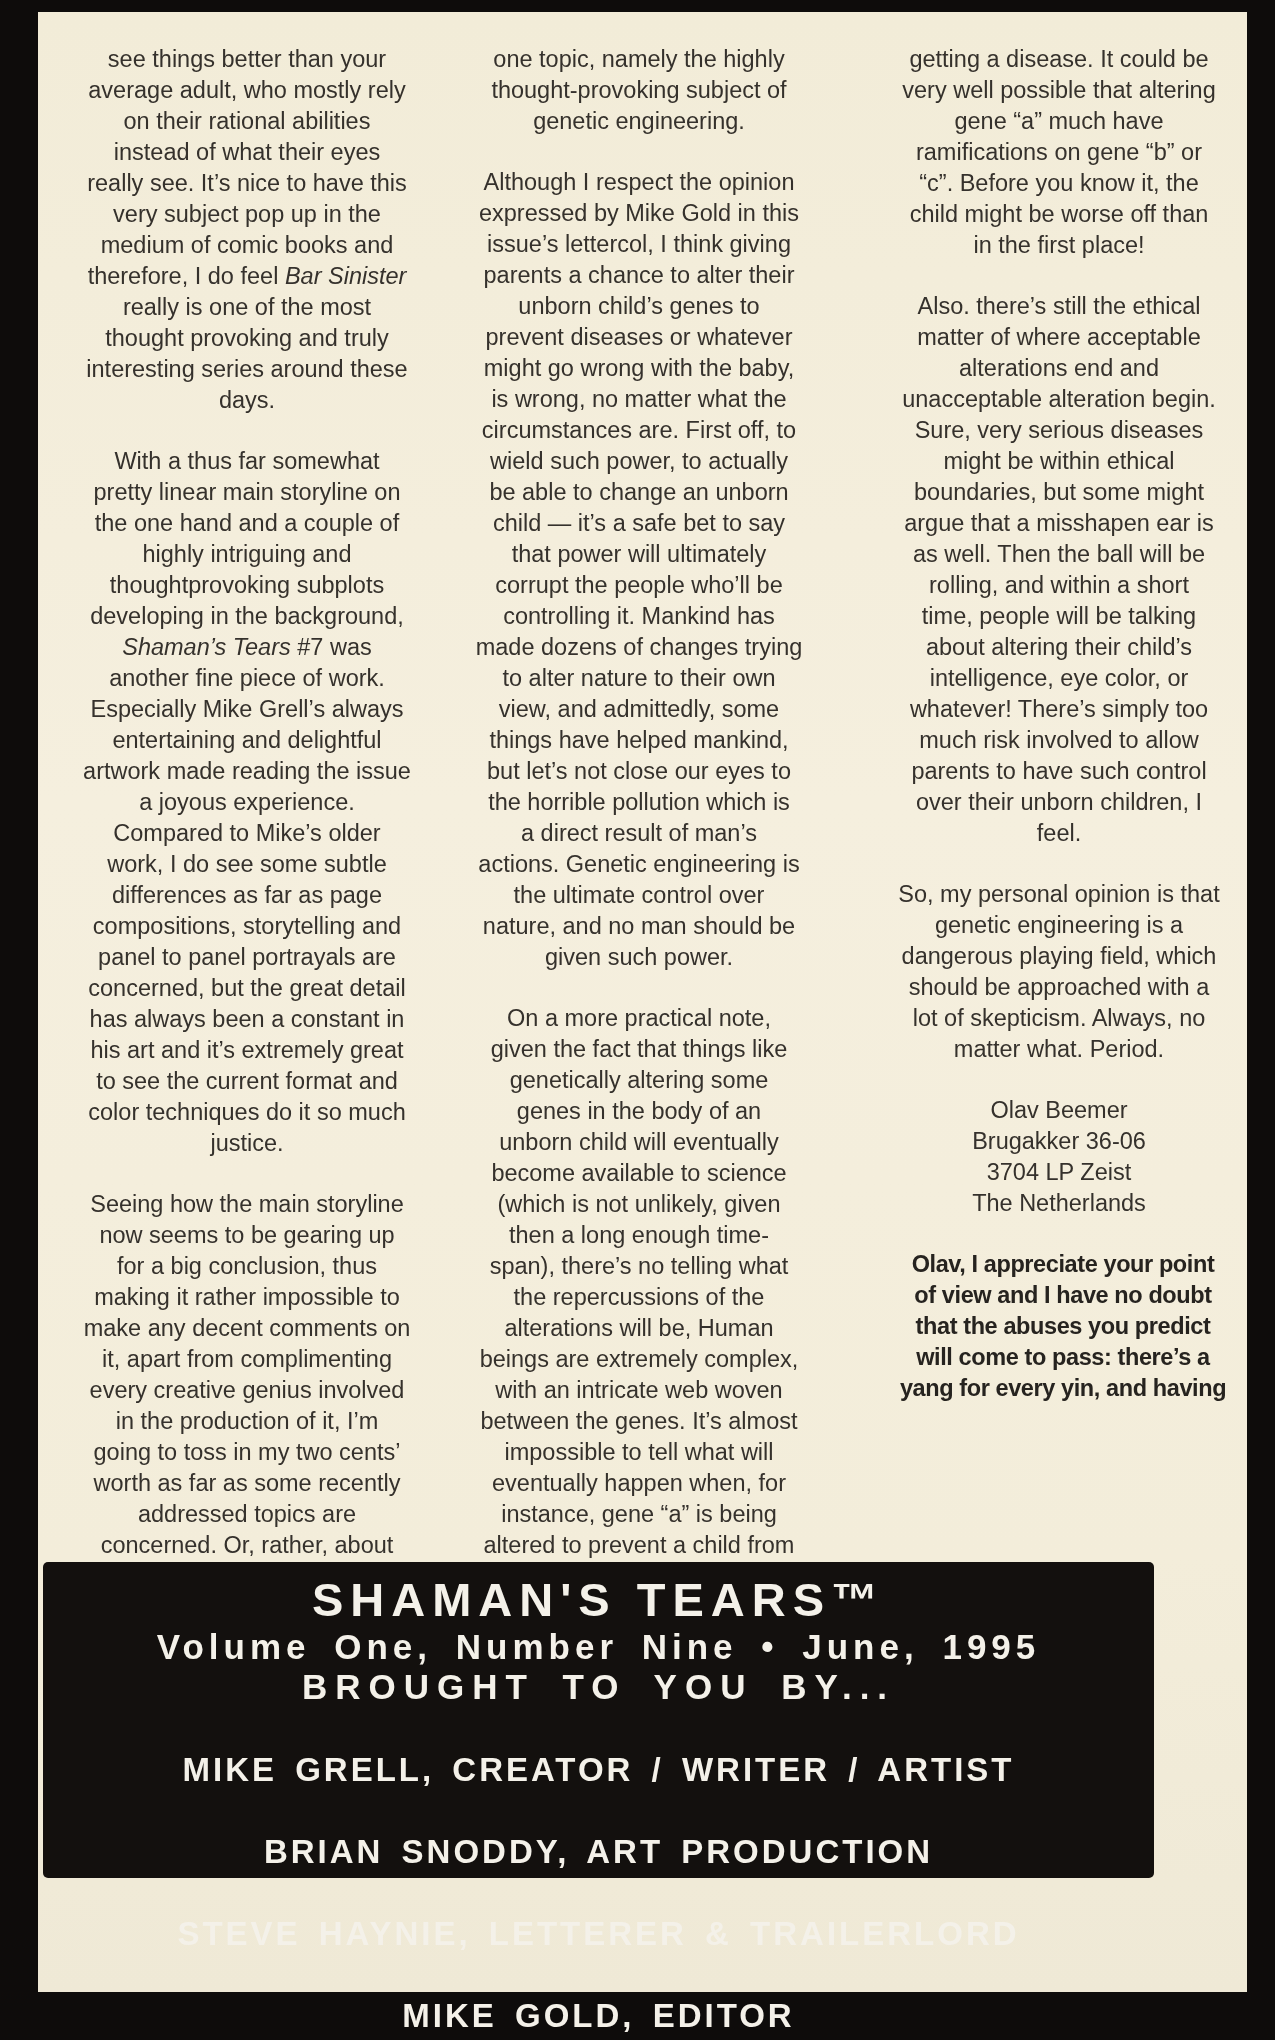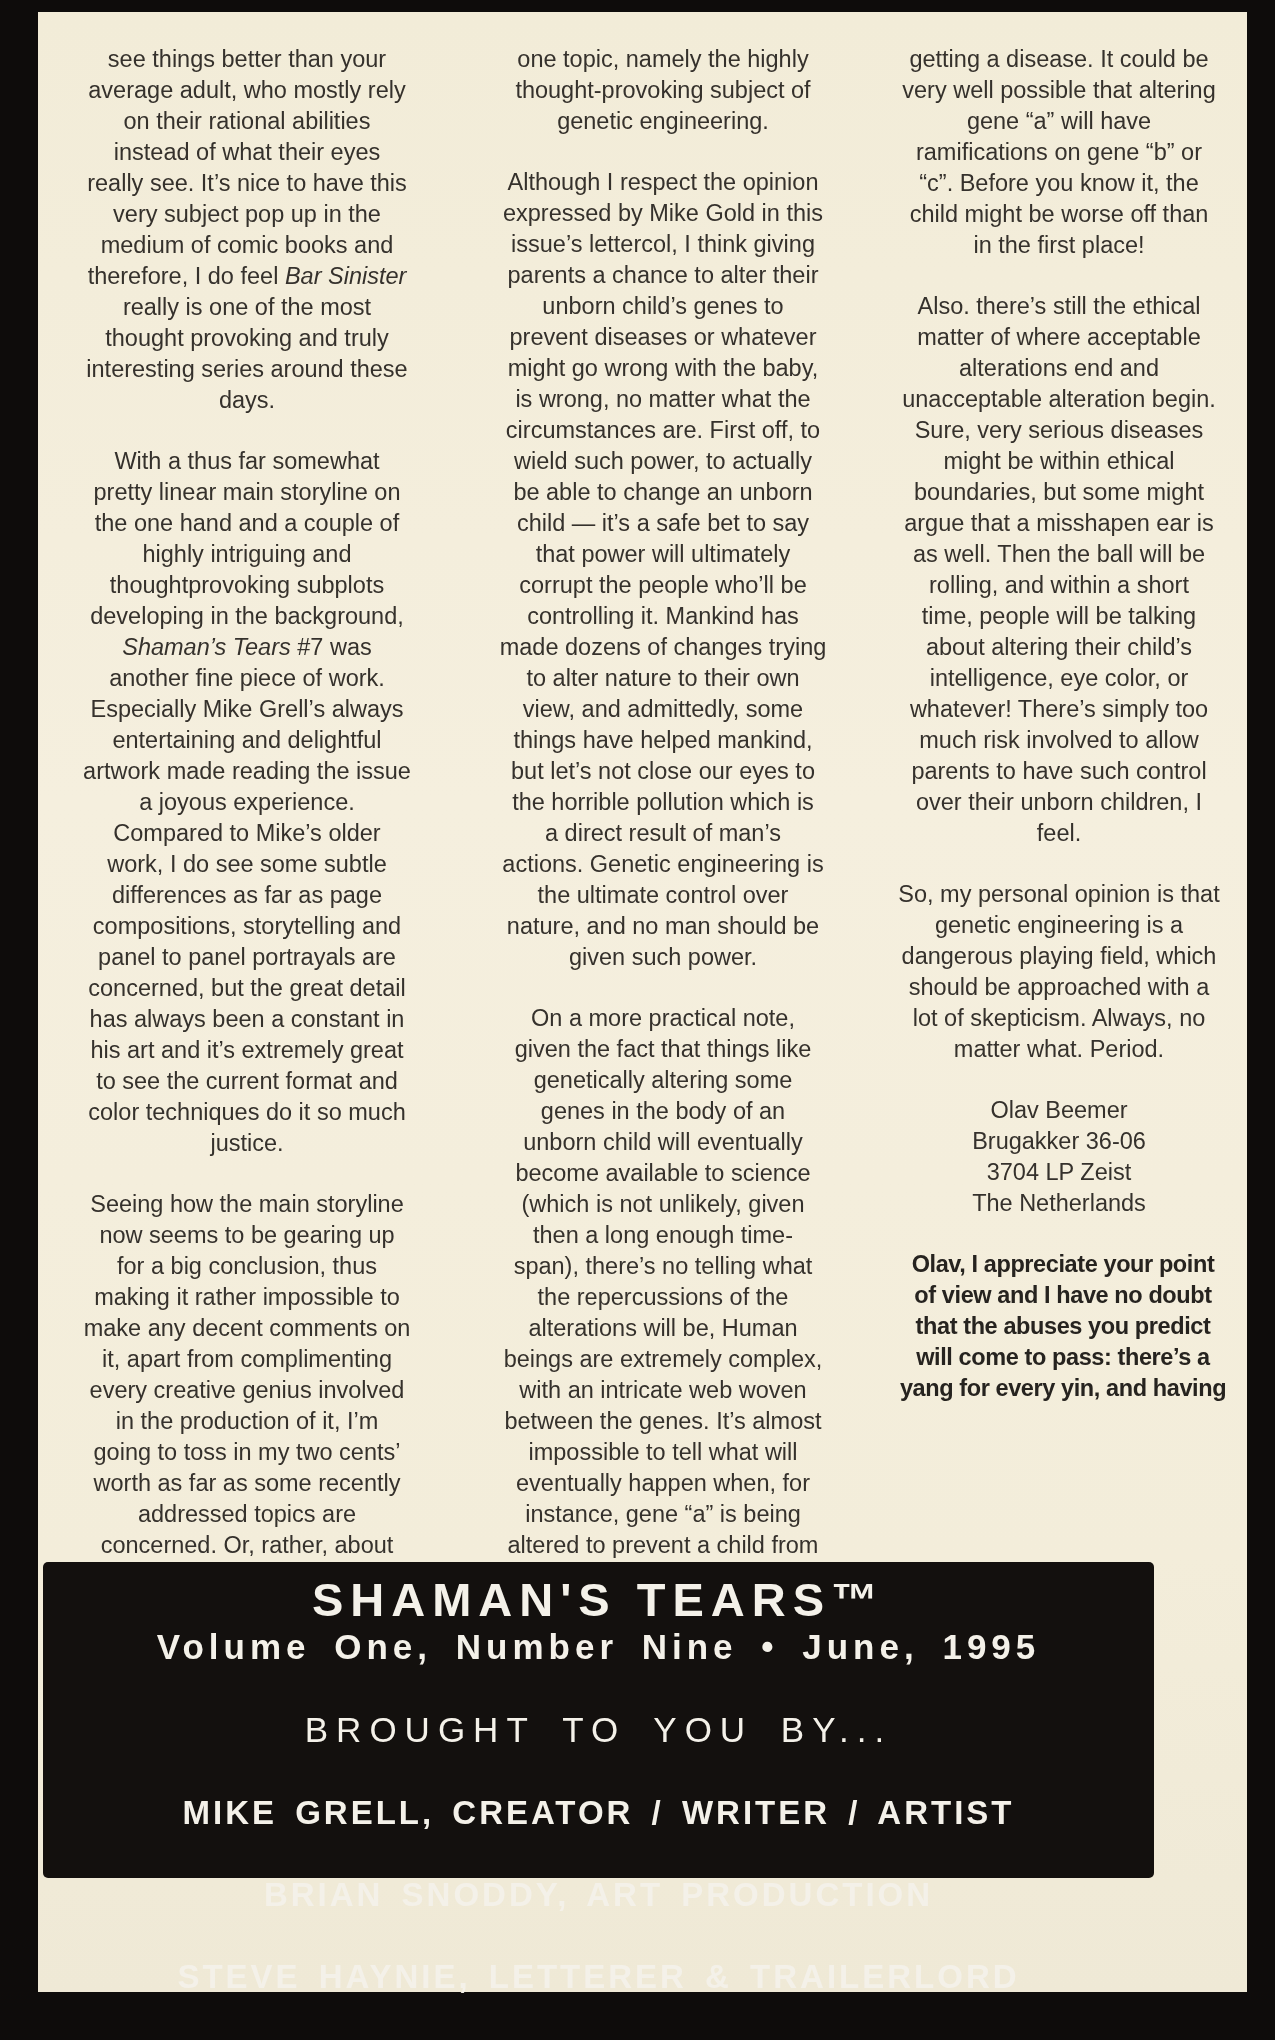--- a/index.html
+++ b/index.html
@@ -19,21 +19,21 @@
   .col{
     position:absolute;
     top:32px;
     width:382px;
     color:#35312c;
     font-size:23.5px;
     line-height:31px;
     text-align:center;
   }
   .col-1{left:18px;}
-  .col-2{left:434px;}
+  .col-2{left:410px;}
   .col-3{left:830px;}
   .para{white-space:pre-line;}
   .para + .para{margin-top:30px;}
   .para em{font-style:italic;}
   .para.bold{
     font-weight:700;
     letter-spacing:-0.4px;
     color:#26231f;
     margin-left:8px;
   }
@@ -52,21 +52,21 @@
     box-sizing:border-box;
     text-align:center;
   }
   .c-title{
     font-size:47px;font-weight:700;letter-spacing:7px;white-space:nowrap;
   }
   .c-volume{
     font-size:35px;font-weight:700;letter-spacing:5px;word-spacing:9px;white-space:nowrap;
   }
   .c-brought{
-    font-size:35px;font-weight:400;letter-spacing:8px;word-spacing:10px;white-space:nowrap;margin-top:43px;
+    font-size:35px;font-weight:700;letter-spacing:8px;word-spacing:10px;white-space:nowrap;
   }
   .c-line{
     font-size:33px;font-weight:700;letter-spacing:3px;word-spacing:6px;white-space:nowrap;margin-top:44px;
   }
   .c-studio{
     font-size:31px;font-weight:700;font-style:italic;letter-spacing:1px;word-spacing:7px;white-space:nowrap;
   }
 </style>
 </head>
 <body>
@@ -167,21 +167,21 @@
 with an intricate web woven
 between the genes. It’s almost
 impossible to tell what will
 eventually happen when, for
 instance, gene “a” is being
 altered to prevent a child from</span></div>
     </div>
   <div class="col col-3">
       <div class="para"><span>getting a disease. It could be
 very well possible that altering
-gene “a” will have
+gene “a” much have
 ramifications on gene “b” or
 “c”. Before you know it, the
 child might be worse off than
 in the first place!</span></div>
       <div class="para"><span>Also. there’s still the ethical
 matter of where acceptable
 alterations end and
 unacceptable alteration begin.
 Sure, very serious diseases
 might be within ethical

